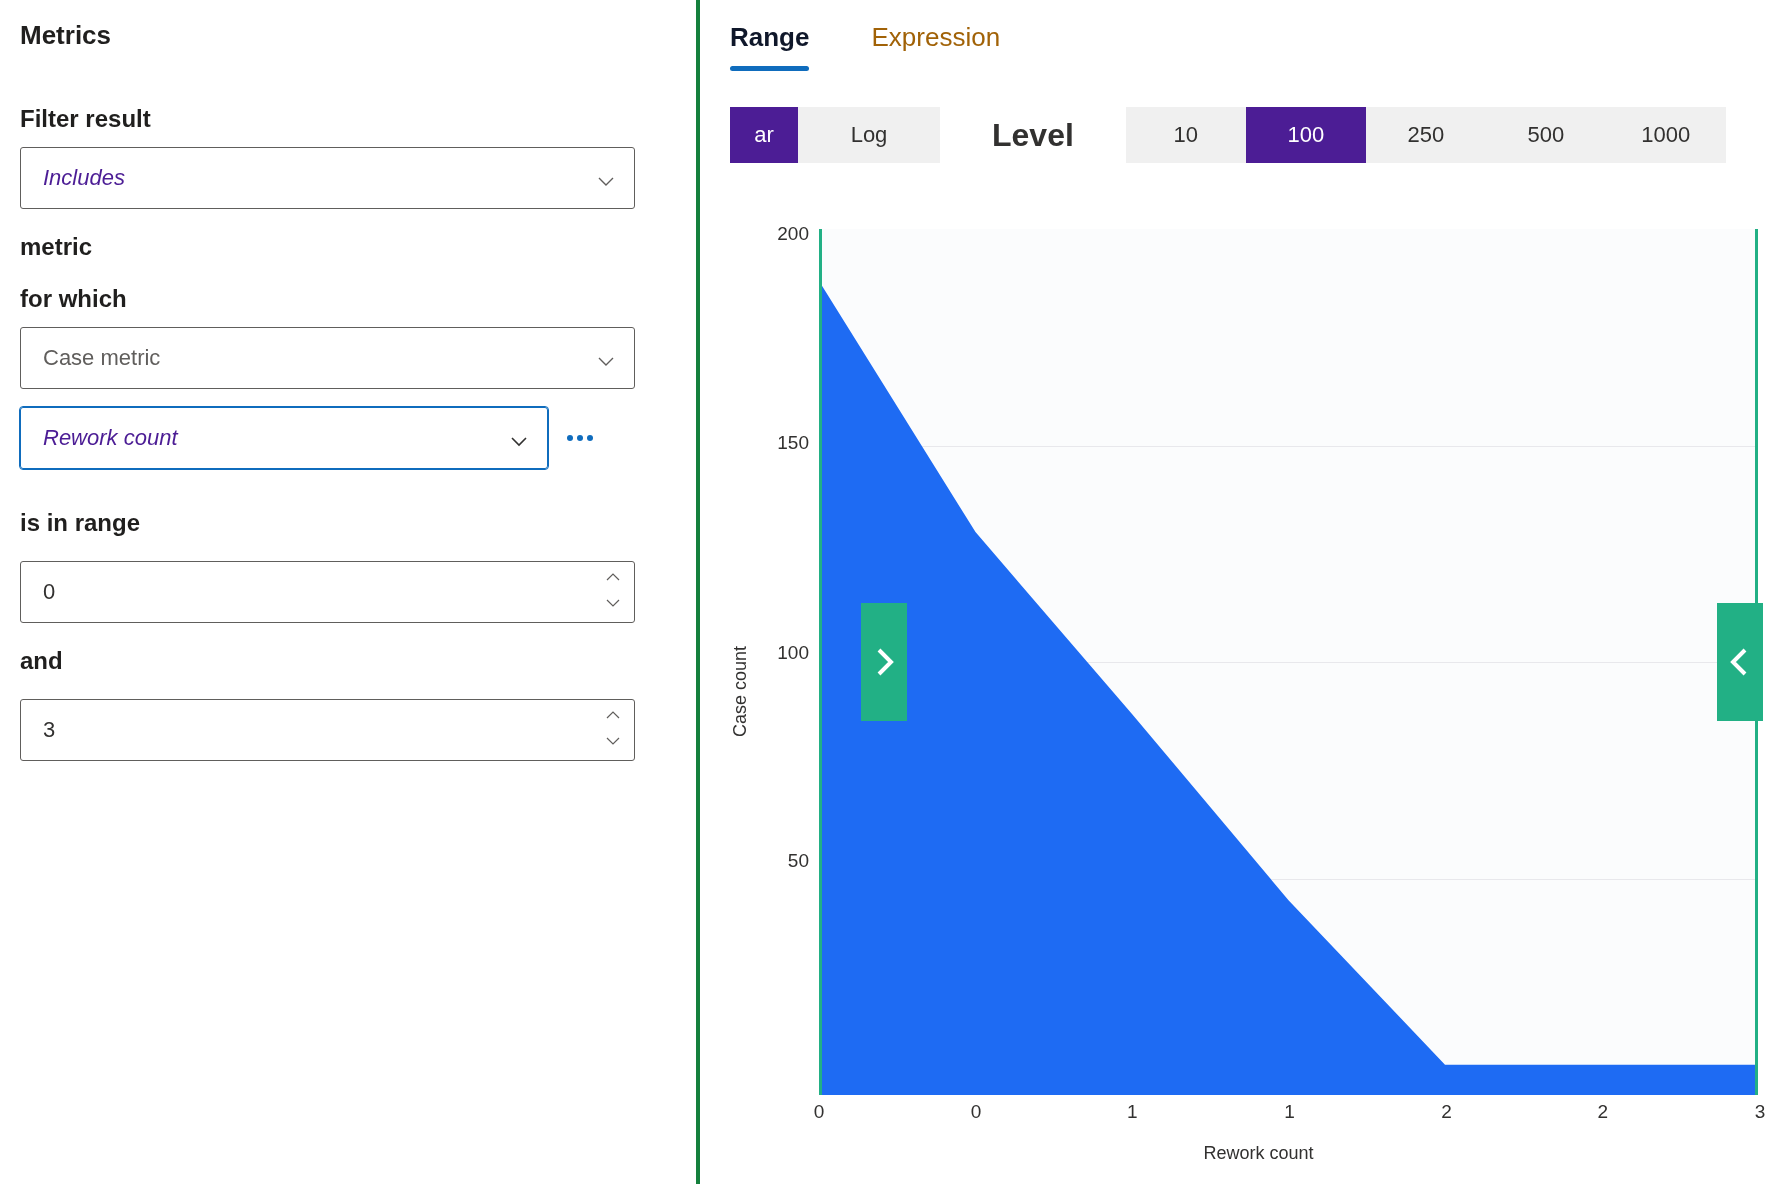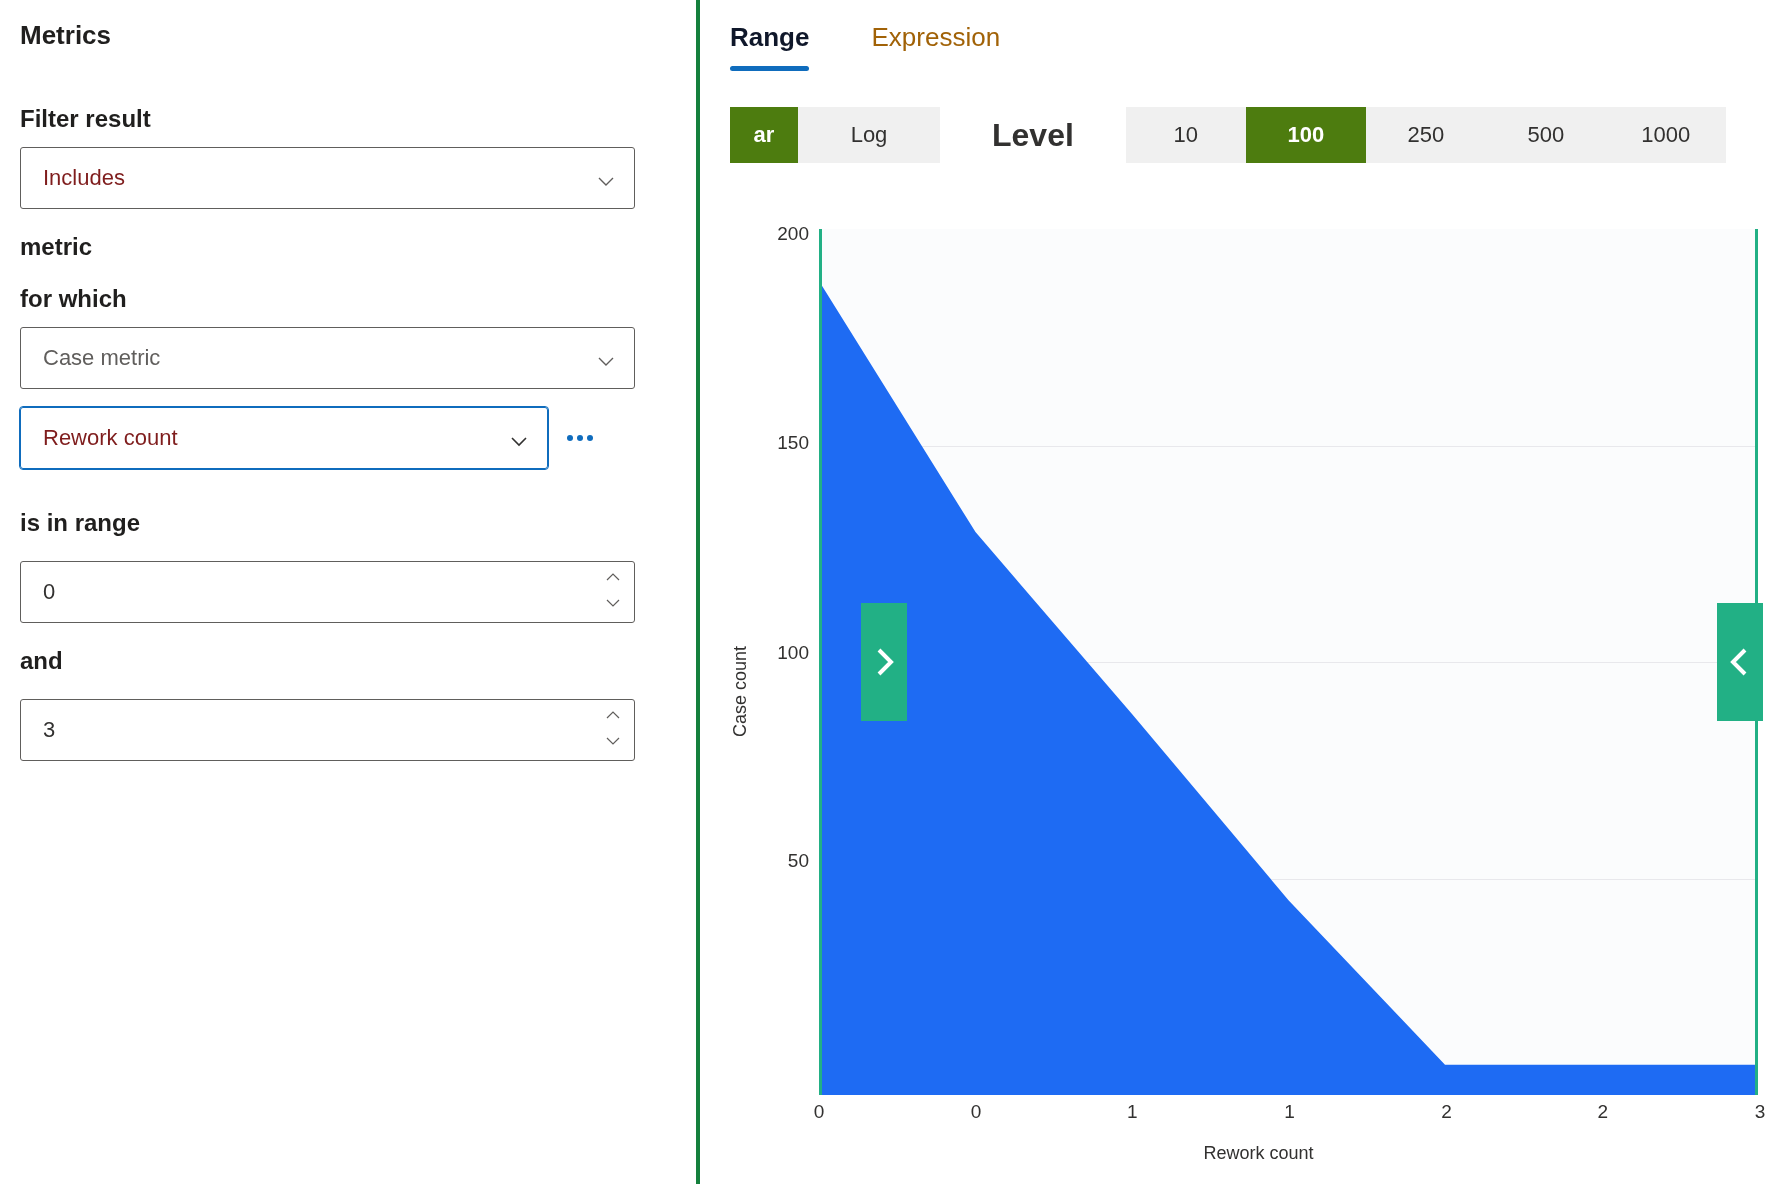--- a/index.html
+++ b/index.html
@@ -63,21 +63,21 @@
       cursor: pointer;
       background: #fff;
     }
     .select.narrow {
       width: 528px;
     }
     .select.active {
       border: 1px solid #0f6cbd;
       outline: 1px solid #0f6cbd;
     }
-    .select span.value { color: #7f1d1d; }
+    .select span.value { color: #4c1d95; font-style: italic; }
     .select span.placeholder { color: #605e5c; }
     .chevron-down {
       position: absolute;
       right: 20px;
       width: 16px;
       height: 16px;
     }
     .chevron-down svg { width: 100%; height: 100%; }
     .more-icon {
       width: 28px;
@@ -162,23 +162,22 @@
       color: #323130;
       font-size: 22px;
       padding: 0 28px;
       border: none;
       cursor: pointer;
       display: flex;
       align-items: center;
       justify-content: center;
     }
     .seg-btn.active {
-      background: #4d7c0f;
+      background: #4c1d95;
       color: #fff;
-      font-weight: bold;
     }
     .level-label {
       font-size: 32px;
       font-weight: 700;
     }
     .seg-group.levels .seg-btn { min-width: 120px; }
     .chart-area {
       flex: 1;
       position: relative;
       display: flex;

